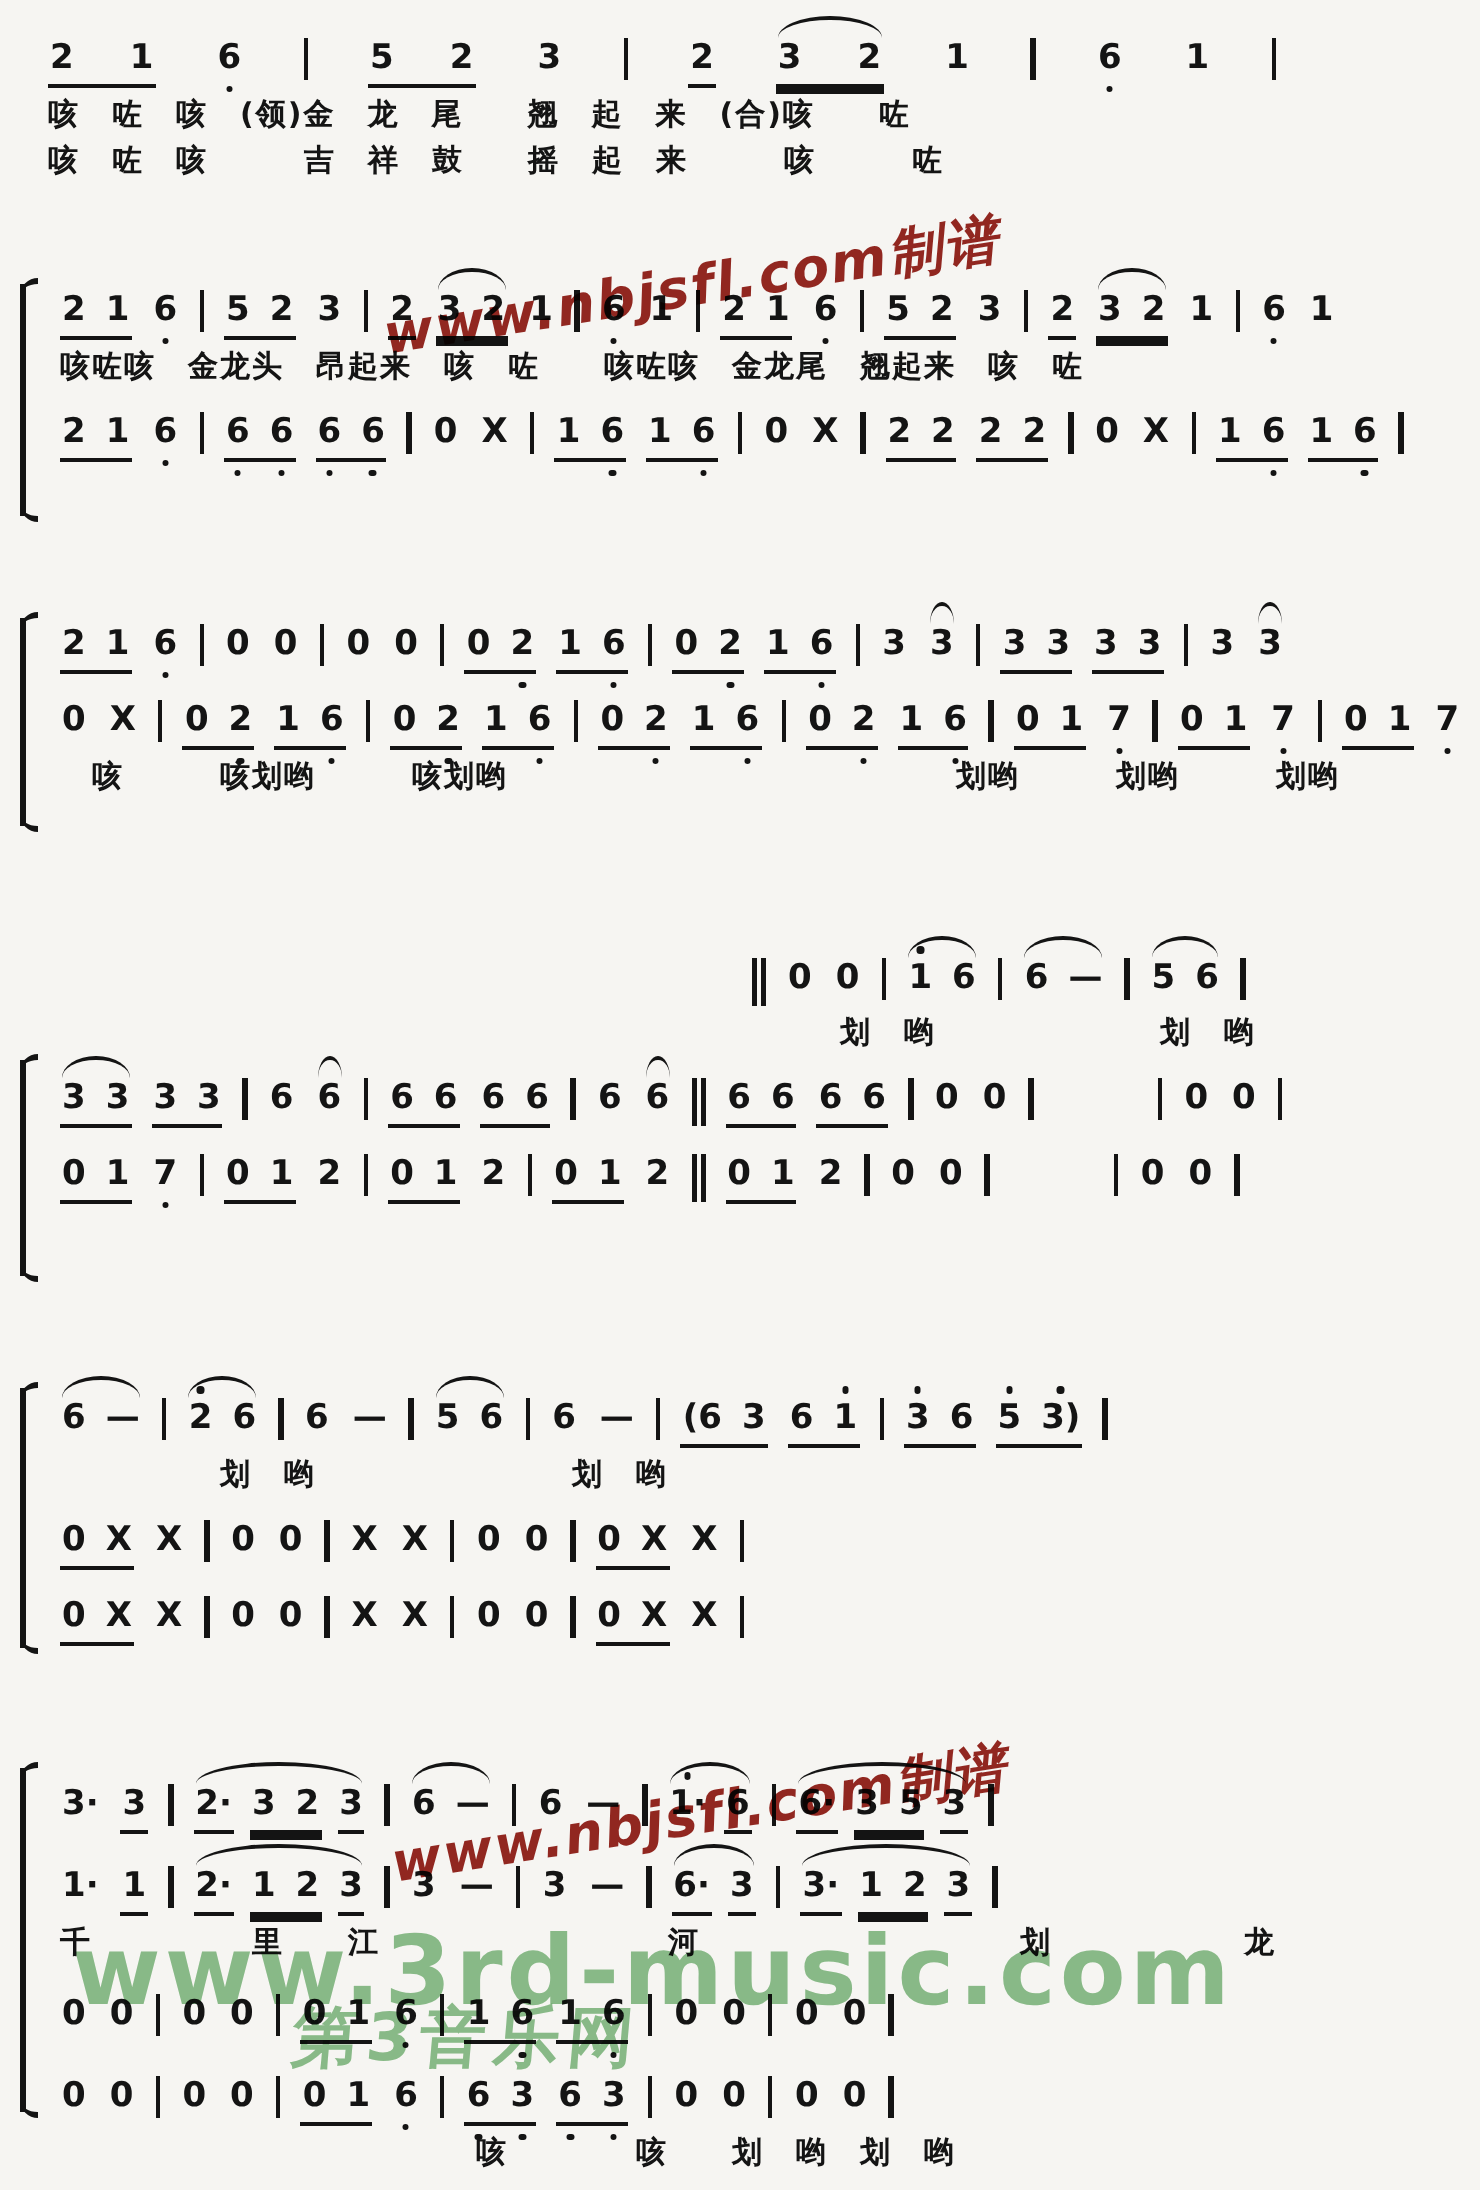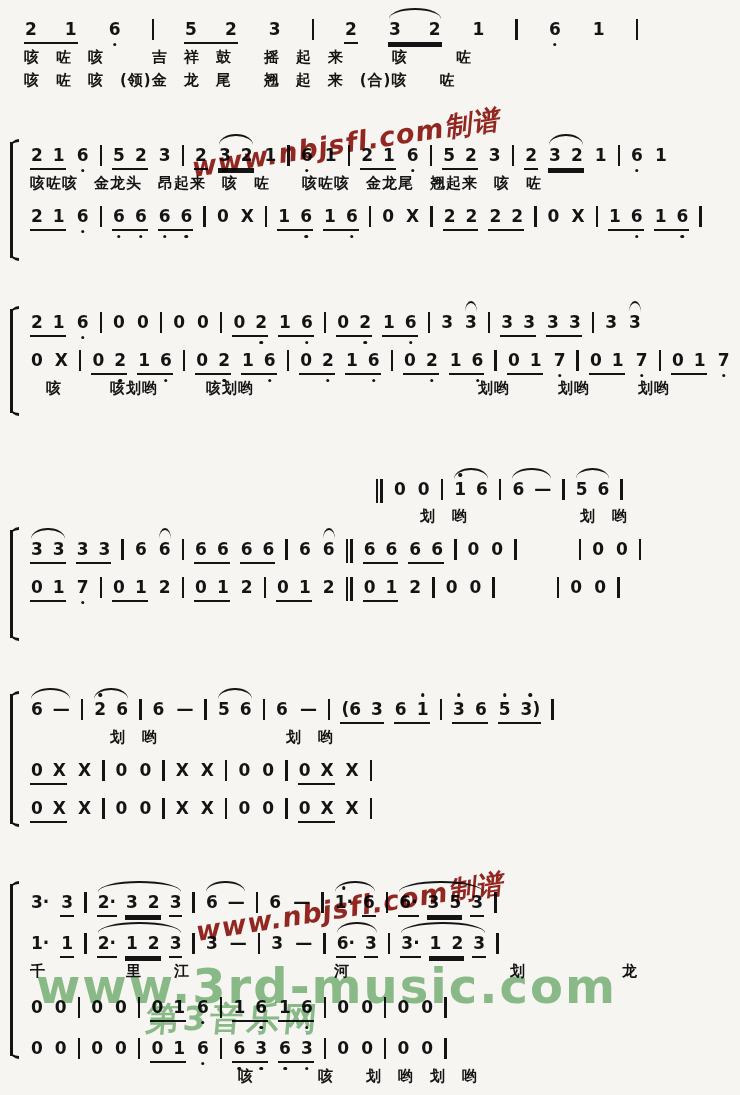--- a/index.html
+++ b/index.html
@@ -75,22 +75,22 @@
           <span class="grp b2 arc">
             <span class="tok">3</span>
             <span class="tok">2</span>
           </span>
           <span class="tok">1</span>
           <span class="bar"></span>
           <span class="tok">6<i class="dot db"></i></span>
           <span class="tok">1</span>
           <span class="bar"></span>
         </div>
+        <div class="lyr">咳　咗　咳　(领)金　龙　尾　　翘　起　来　(合)咳　　咗</div>
         <div class="lyr">咳　咗　咳　　　吉　祥　鼓　　摇　起　来　　　咳　　　咗</div>
-        <div class="lyr">咳　咗　咳　(领)金　龙　尾　　翘　起　来　(合)咳　　咗</div>
       </div>
       <div class="sys" id="sys2">
         <div class="brace"></div>
         <div class="nl">
           <span class="grp b1">
             <span class="tok">2</span>
             <span class="tok">1</span>
           </span>
           <span class="tok">6<i class="dot db"></i></span>
           <span class="bar"></span>

